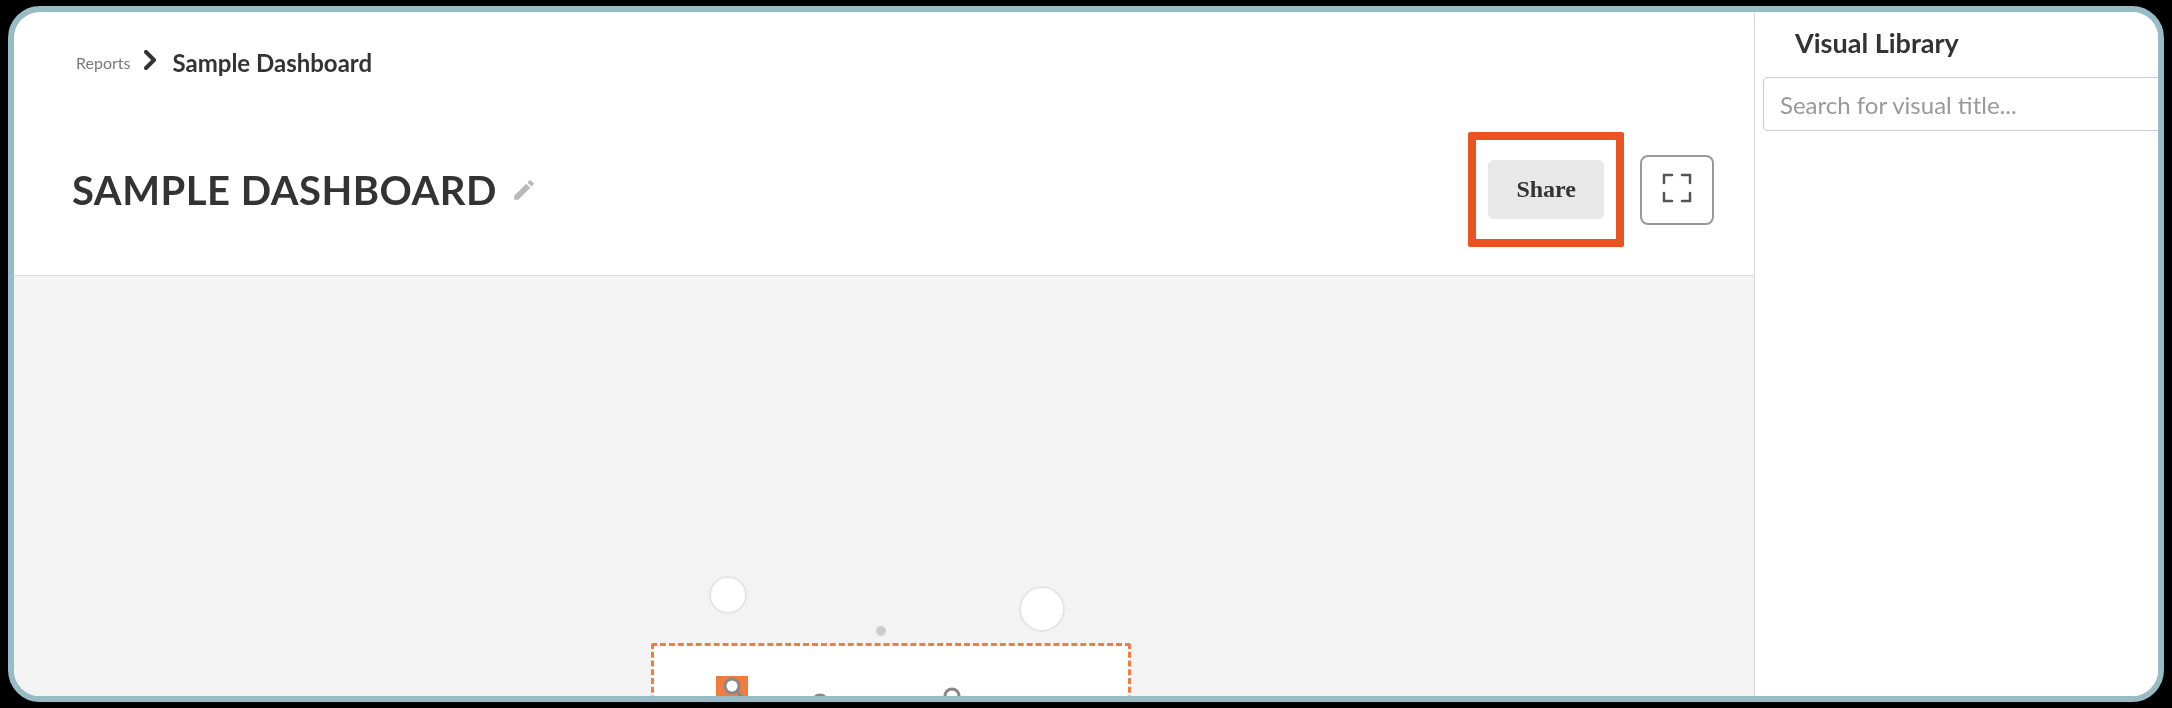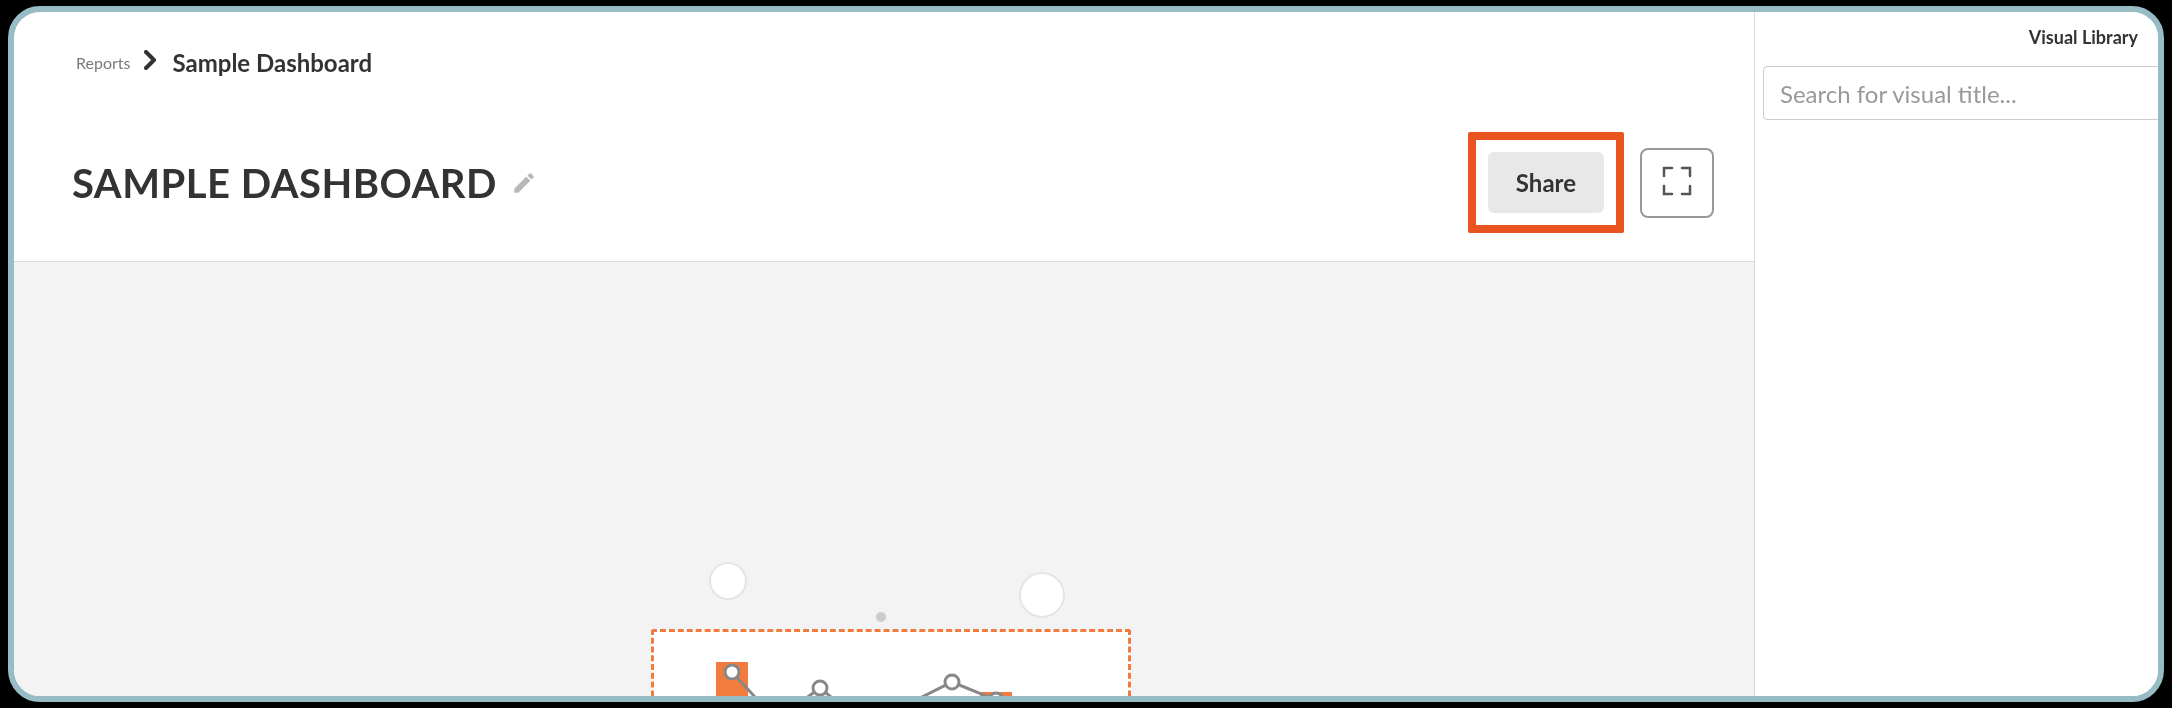--- a/index.html
+++ b/index.html
@@ -82,22 +82,23 @@
       display: flex;
       align-items: center;
     }
     .actions {
       display: flex;
       align-items: center;
       gap: 16px;
     }
     .highlight-box {
       border: 8px solid #e8531f;
-      padding: 12px 12px;
+      padding: 20px 12px;
       border-radius: 2px;
+      font-family: Liberation Serif, serif;
     }
     .btn {
       background: #e8e8e8;
       border: none;
       border-radius: 6px;
       padding: 16px 28px;
       font-size: 24px;
       font-weight: 700;
       color: #333;
       cursor: pointer;
@@ -133,25 +134,24 @@
     .sidebar {
       position: absolute;
       right: 0;
       top: 0;
       width: 404px;
       bottom: 0;
       background: #fff;
       border-left: 1px solid #dcdcdc;
     }
     .sidebar-title {
-      font-size: 18px;
+      font-size: 27px;
       font-weight: 700;
       color: #333;
       padding: 14px 20px 18px 40px;
-      text-align: right;
     }
     .search-input {
       width: 425px;
       margin-left: 8px;
       height: 54px;
       border: 1px solid #ccc;
       border-radius: 4px;
       padding: 0 16px;
       font-size: 24px;
       color: #333;

